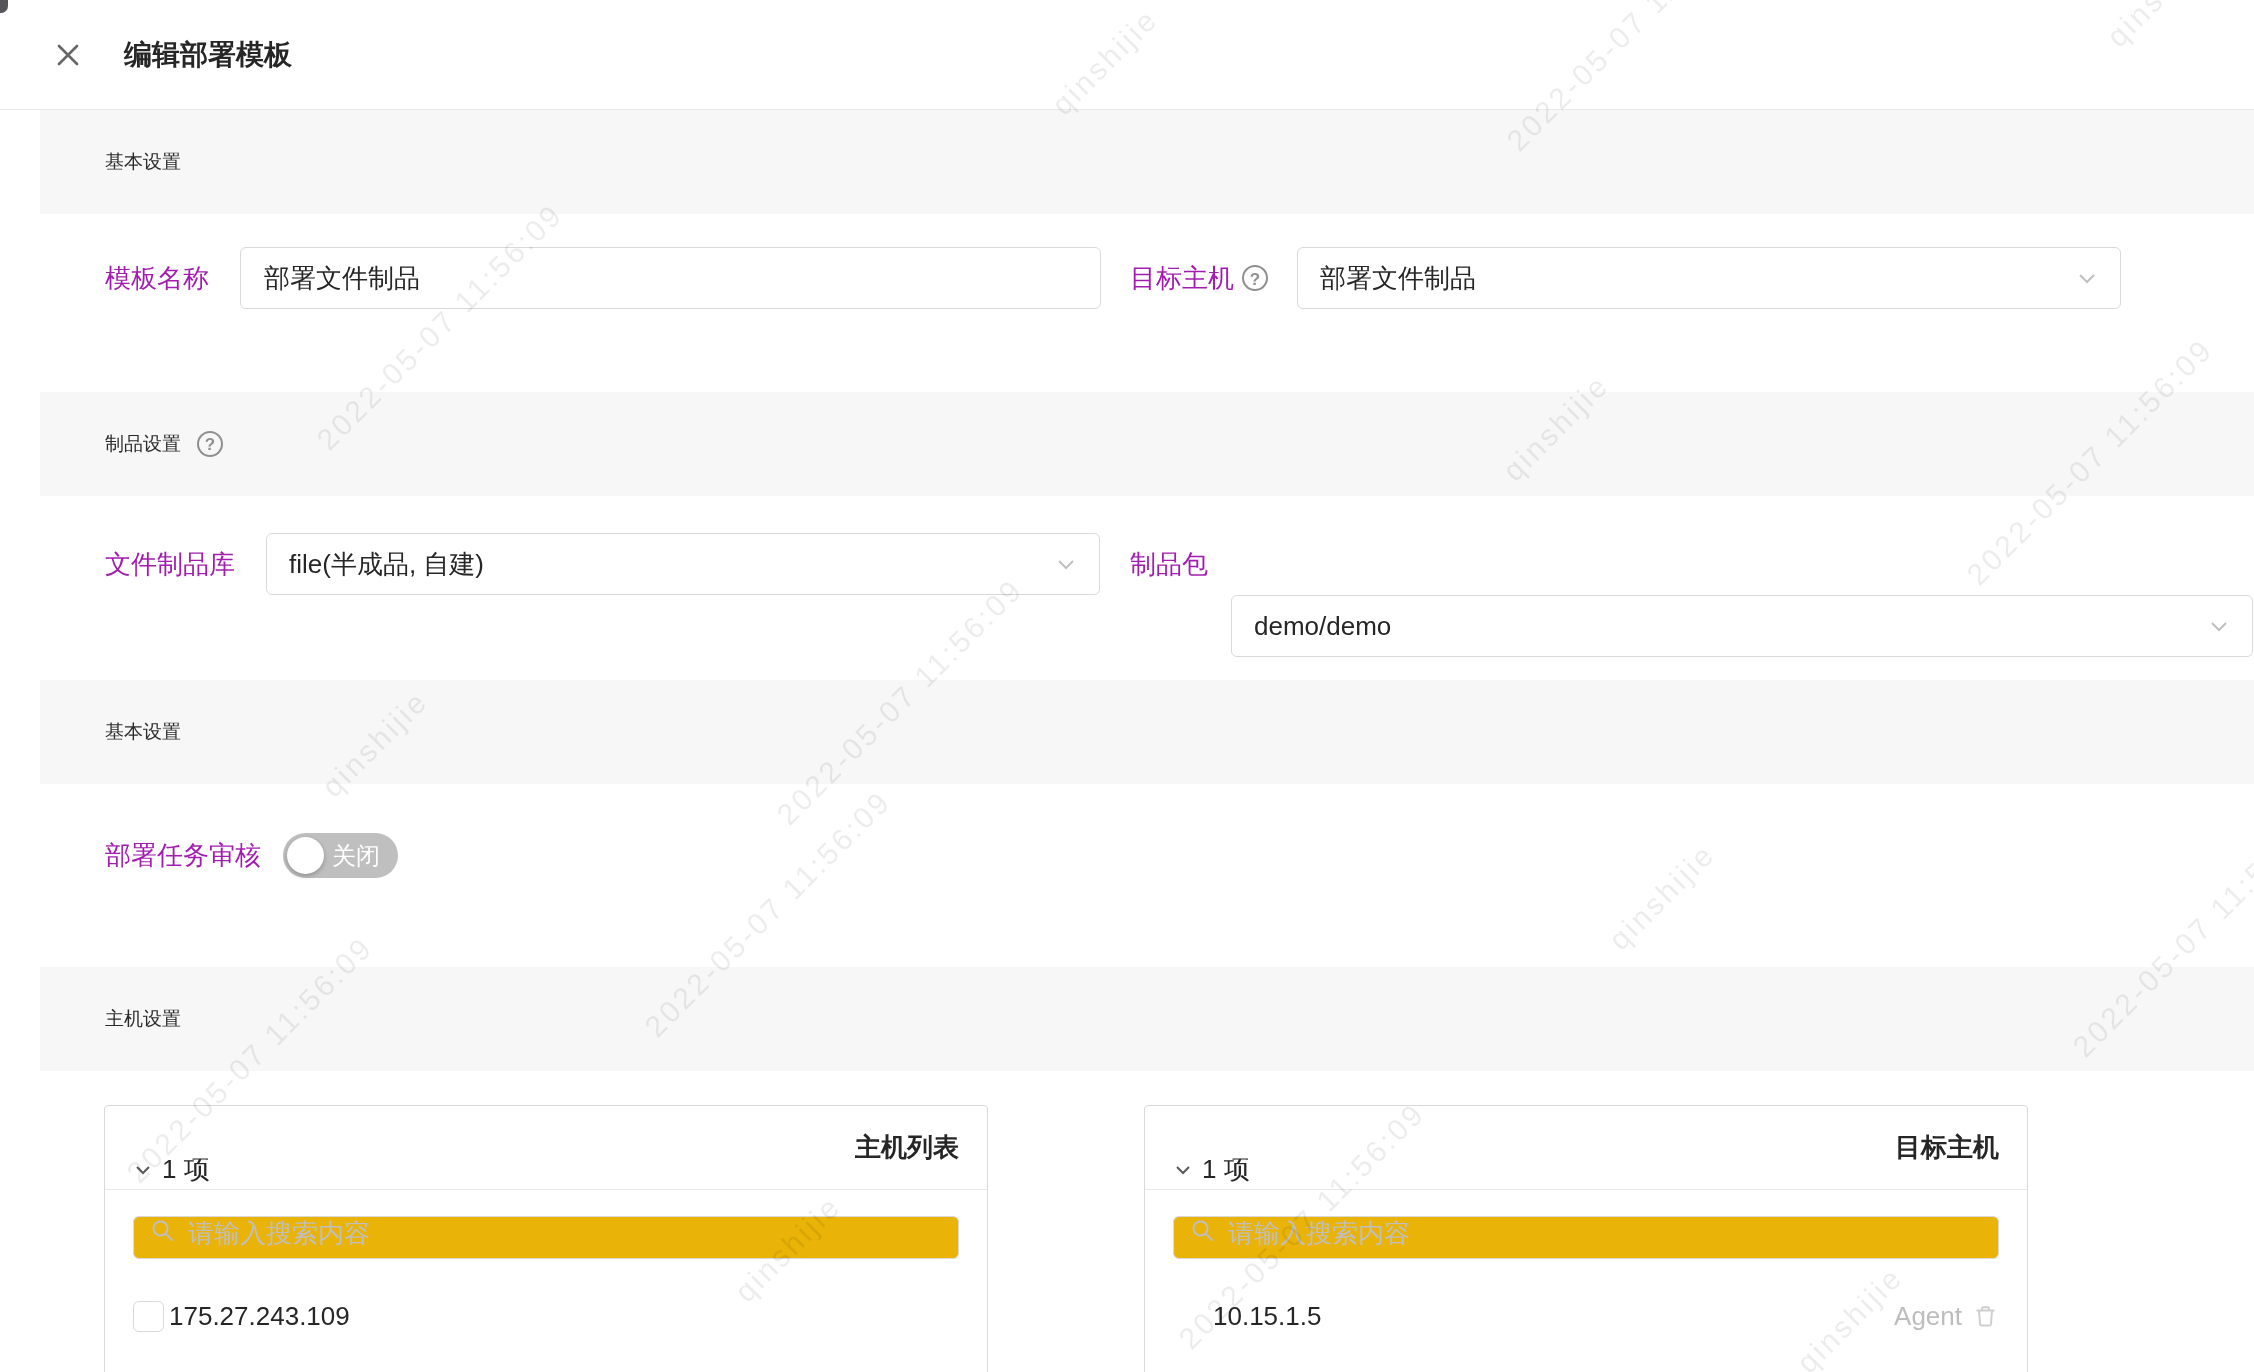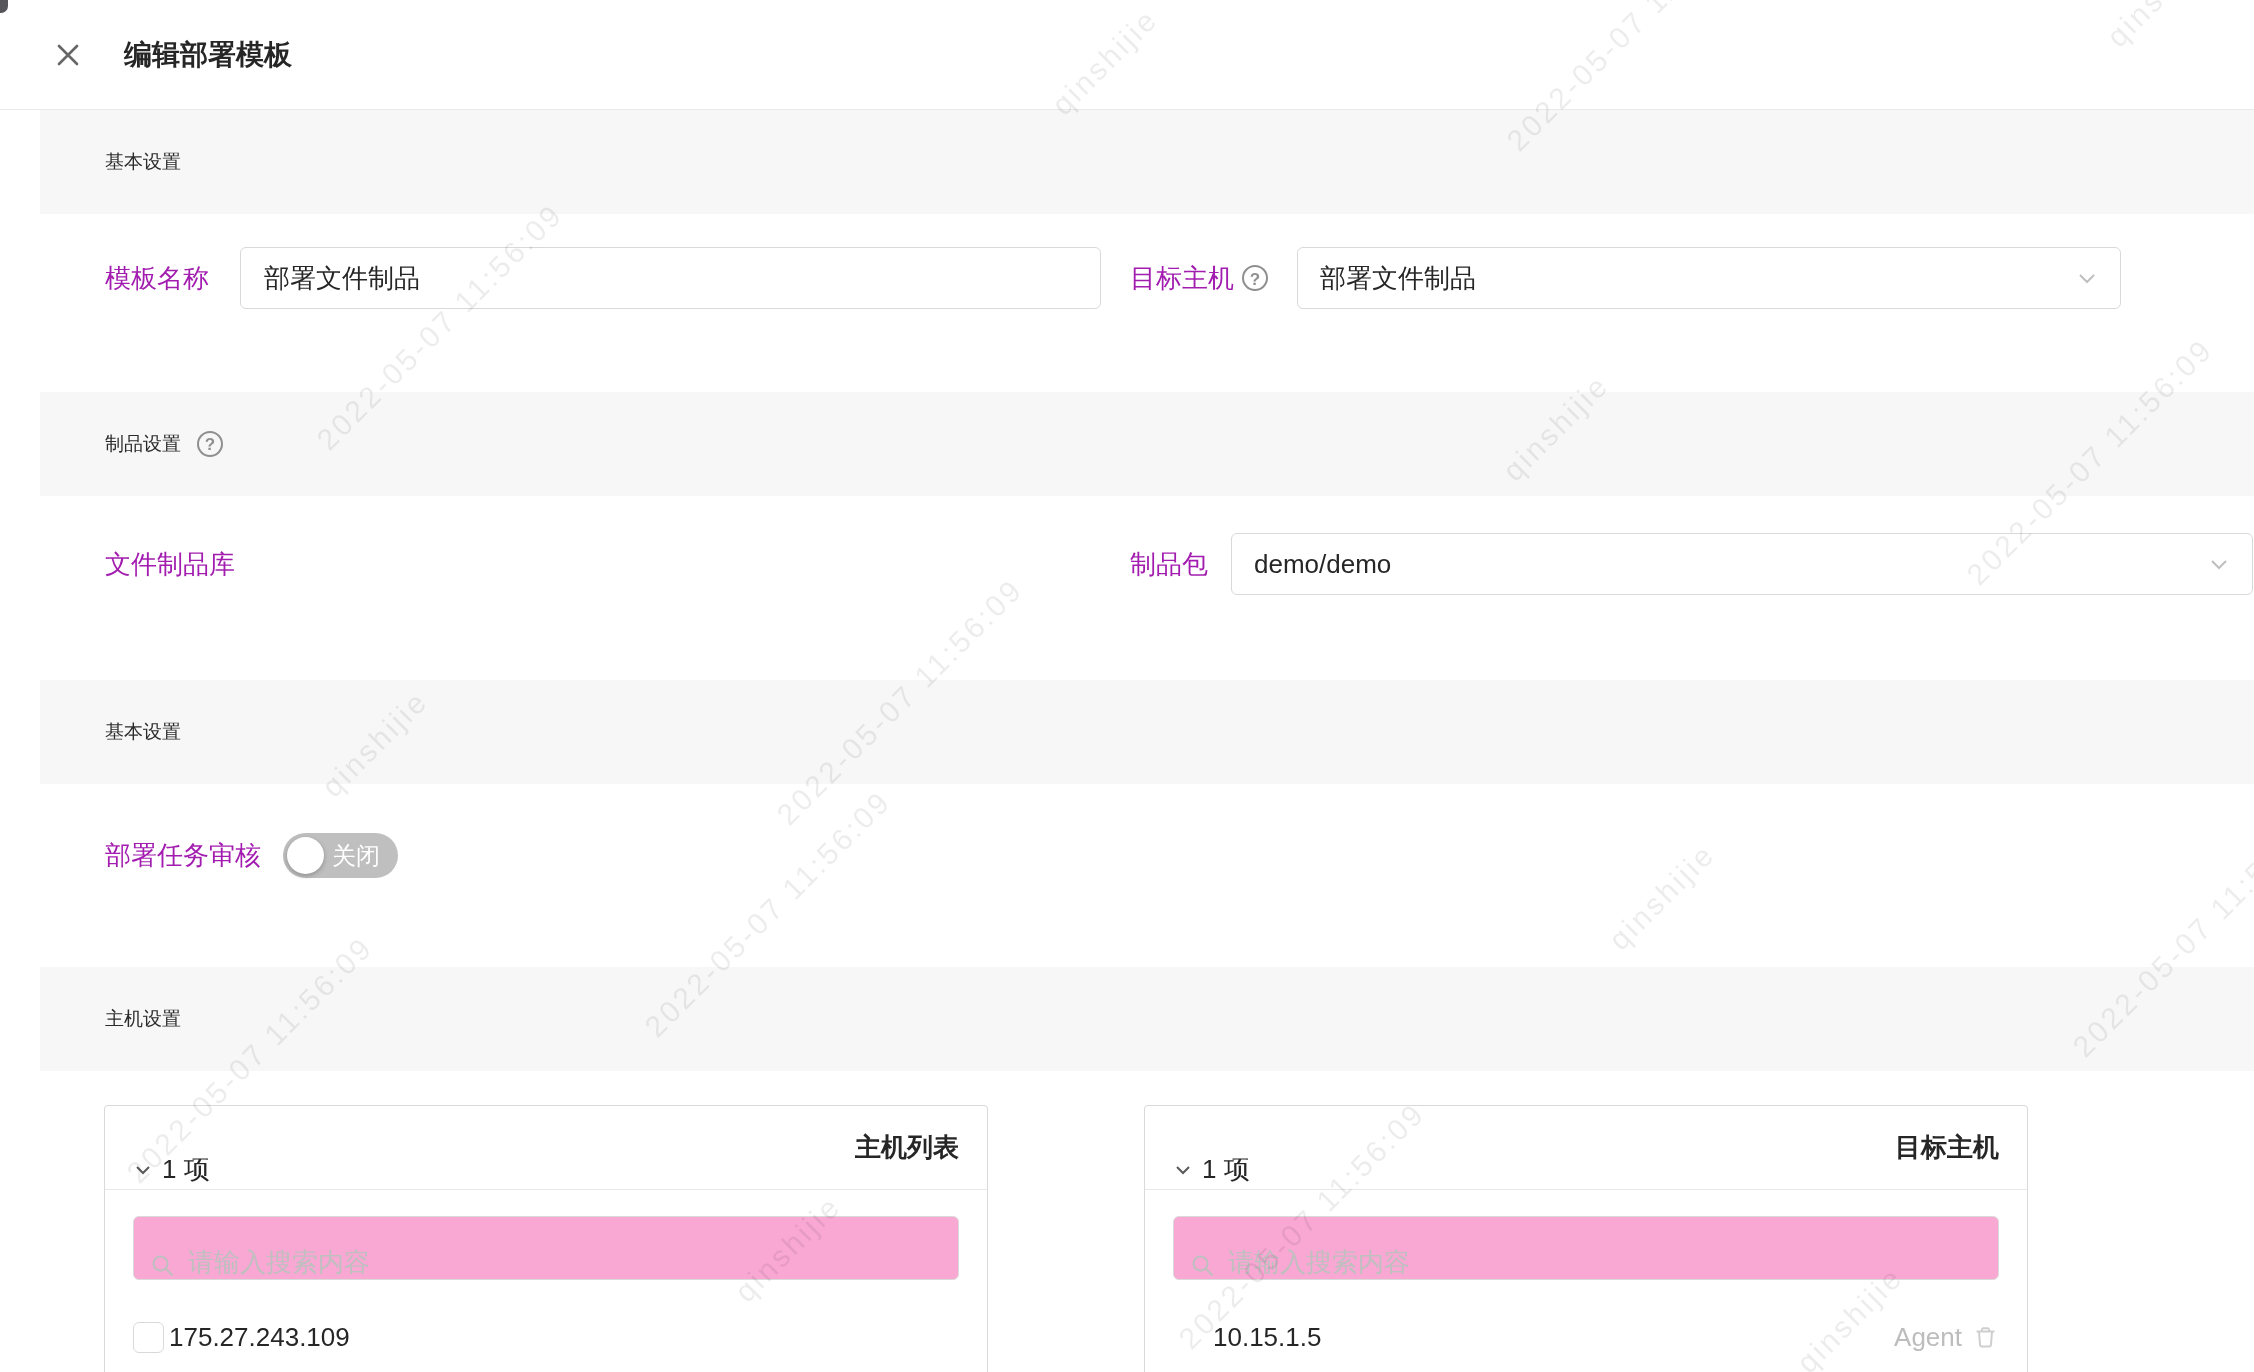--- a/index.html
+++ b/index.html
@@ -72,22 +72,22 @@
   .panel-header{
     height:84px;border-bottom:1px solid #e8e8e8;display:flex;align-items:center;
     padding:0 28px;box-sizing:border-box;
   }
   .panel-count{display:flex;align-items:center;cursor:pointer;margin-top:44px;}
   .panel-count .cchev{display:flex;margin-right:9px;color:#595959;}
   .panel-count .count-text{font-size:26px;color:#262626;}
   .panel-title{margin-left:auto;font-size:26px;font-weight:600;color:#262626;}
   .panel-body{padding:26px 28px 0;box-sizing:border-box;}
   .searchbox{
-    height:64px;border:1px solid #d9d9d9;border-radius:6px;display:flex;align-items:flex-end;
-    padding:0 15px;box-sizing:border-box;background:#f9a8d4;
+    height:43px;border:1px solid #d9d9d9;border-radius:6px;display:flex;align-items:flex-start;
+    padding:0 15px;box-sizing:border-box;background:#eab308;
   }
   .searchbox .mag{display:flex;color:#bfbfbf;}
   .searchbox input{
     flex:1;border:none;outline:none;margin-left:10px;font-family:inherit;
     font-size:26px;color:#262626;background:transparent;
   }
   .searchbox input::placeholder{color:#bfbfbf;}
   .item-row{margin-top:35px;display:flex;align-items:center;height:45px;font-size:26px;color:#262626;}
   .checkbox{
     width:31px;height:31px;border:1px solid #d9d9d9;border-radius:6px;background:#fff;
@@ -130,20 +130,28 @@
   </div>
 </div>
 
 <div class="section-bar" style="top:392px;">
   <span class="section-title">制品设置</span>
   <span class="help-inline">?</span>
 </div>
 
 <div class="form-row" style="top:533px;">
   <span class="form-label" style="left:105px;">文件制品库</span>
+  <div class="ctl select" style="left:266px;width:834px;">
+    <span>file(半成品, 自建)</span>
+    <span class="chev">
+      <svg width="26" height="26" viewBox="0 0 26 26">
+          <path d="M6 10 L13 17 L20 10" fill="none" stroke="#bfbfbf" stroke-width="2"></path>
+        </svg>
+    </span>
+  </div>
   <span class="form-label" style="left:1130px;">制品包</span>
   <div class="ctl select" style="left:1231px;width:1022px;">
     <span>demo/demo</span>
     <span class="chev">
       <svg width="26" height="26" viewBox="0 0 26 26">
           <path d="M6 10 L13 17 L20 10" fill="none" stroke="#bfbfbf" stroke-width="2"></path>
         </svg>
     </span>
   </div>
 </div>

